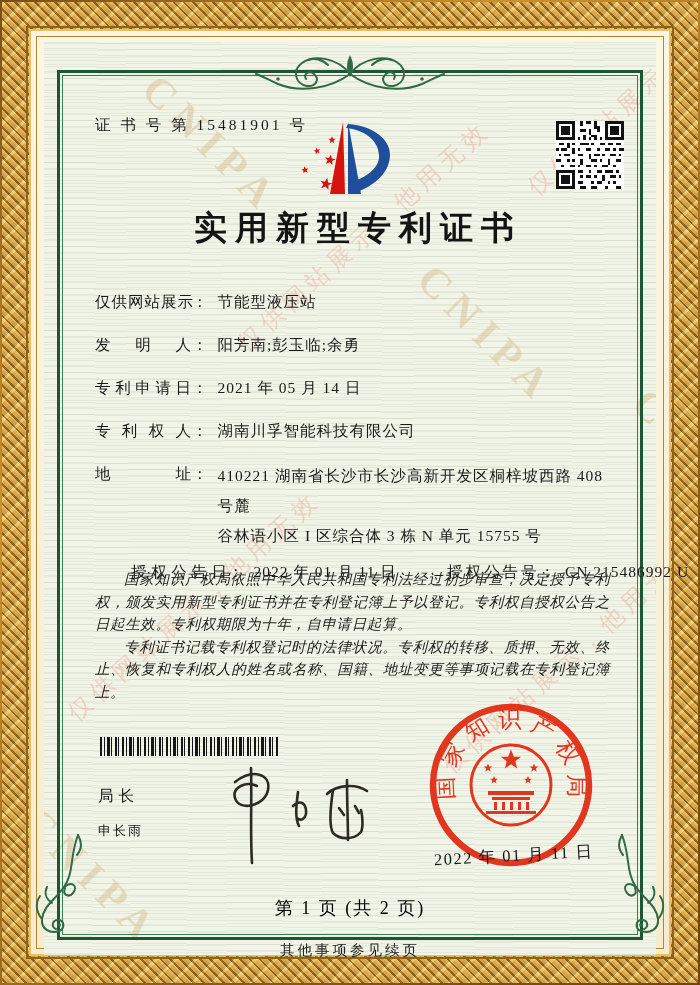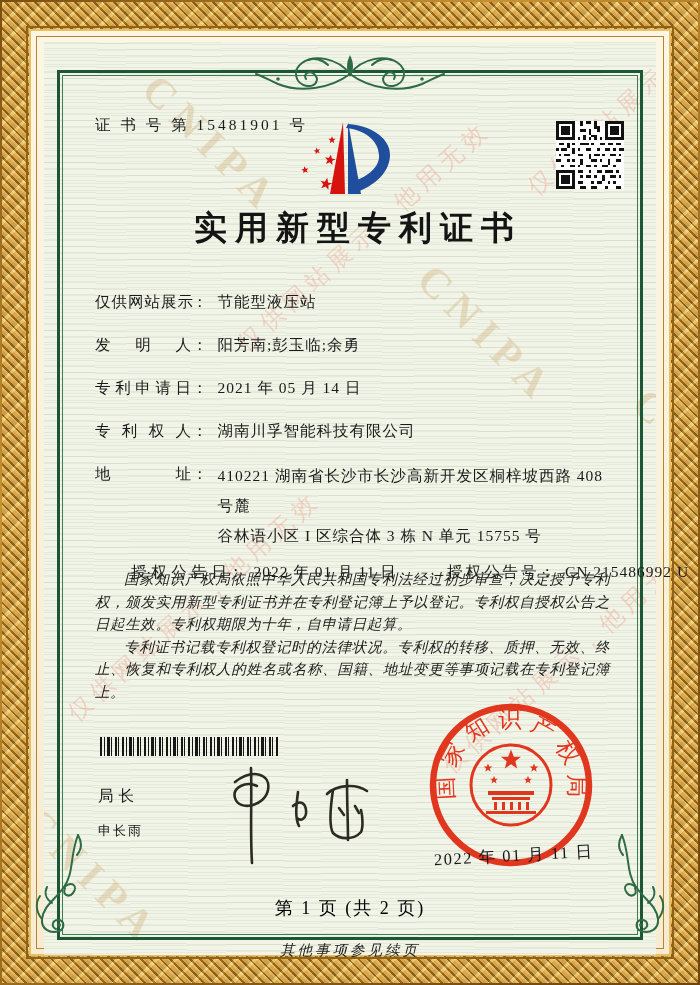--- a/index.html
+++ b/index.html
@@ -77,21 +77,21 @@
   .signer-title{left:98px;top:786px;font-size:15.5px;letter-spacing:5px;color:#161616;}
   .signer-name{left:98px;top:822px;font-size:13px;letter-spacing:2px;color:#161616;}
   .sig{left:205px;top:760px;width:175px;height:108px;}
 
   .seal{left:424px;top:688px;width:175px;height:200px;z-index:5;}
   .seal-date{left:434px;top:845px;width:160px;z-index:6;font-size:16.5px;color:#151515;
              letter-spacing:1.5px;white-space:nowrap;transform:rotate(-3deg);}
 
   .page-info{left:62px;top:896px;width:576px;text-align:center;font-size:18px;
              letter-spacing:2px;color:#000000;z-index:4;}
-  .note{left:0;top:941px;width:700px;text-align:center;font-size:14.5px;font-style:italic;
+  .note{left:0;top:941px;width:700px;text-align:center;font-size:14.5px;
         letter-spacing:3px;color:#1d1d1b;z-index:4;}
 </style>
 </head>
 <body>
 
 <div id="page">
 
   <div class="frame-edge"></div>
   <div class="frame-band"></div>
   <div class="frame-line"></div>

